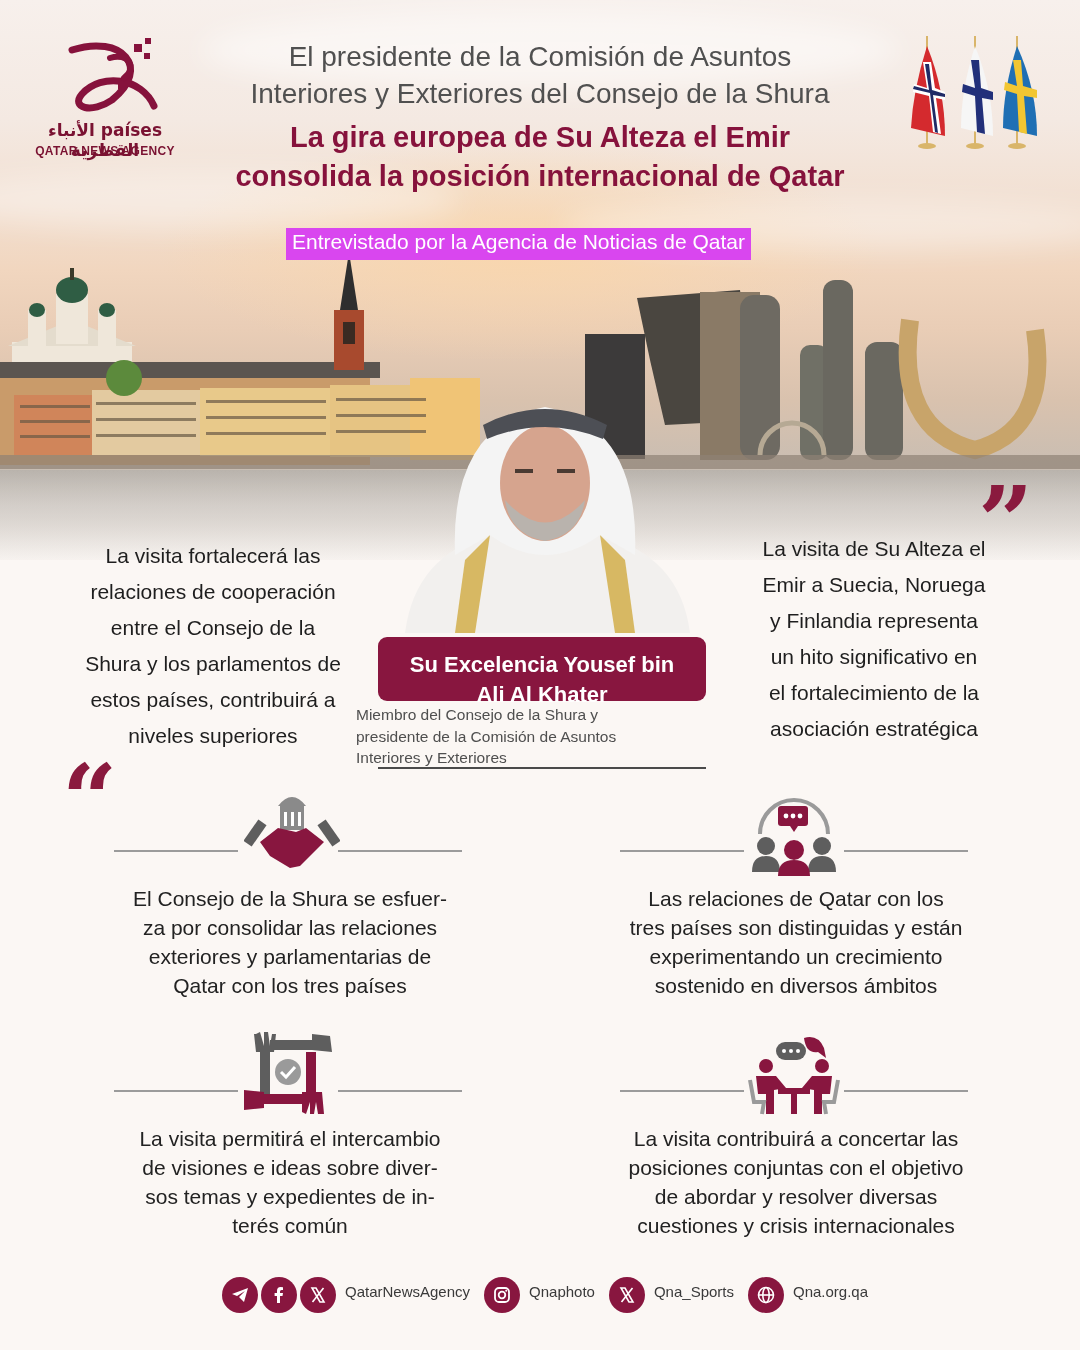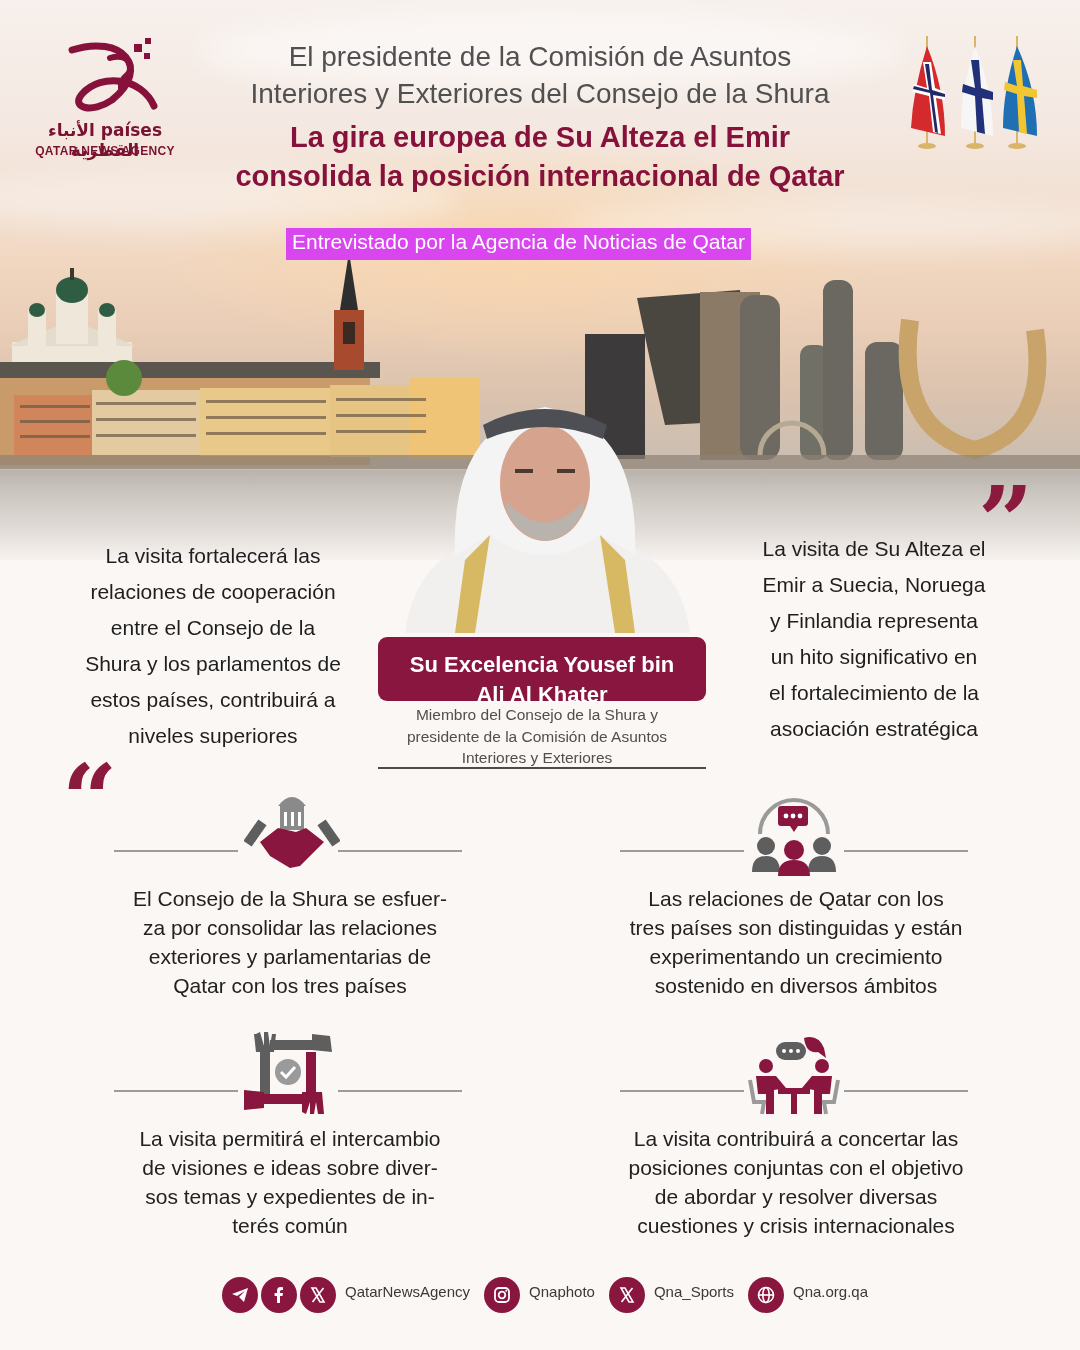--- a/index.html
+++ b/index.html
@@ -68,21 +68,21 @@
   
   .name-plate {
     position: absolute; left: 378px; top: 629px; width: 328px; height: 64px;
     background: #88163f; border-radius: 9px;
     color: #fff; text-align: center;
     font-family: "Liberation Sans", sans-serif; font-weight: bold; font-size: 22px; line-height: 30px;
     padding-top: 13px;
     margin-top: 8px;
   }
   .role {
-    position: absolute; left: 373px; top: 704px; width: 328px; text-align: center;
+    position: absolute; left: 356px; top: 704px; width: 328px; 
     font-family: "Liberation Sans", sans-serif; font-size: 15.5px; line-height: 21.5px; color: #4f4f4f;
   }
   .role-rule { position: absolute; left: 378px; top: 767px; width: 328px; height: 2px; background: #4a4a4a; }
 
   
   .quote-left {
     position: absolute; left: 60px; top: 538px; width: 306px; text-align: center;
     font-family: "Liberation Sans", sans-serif; font-size: 21px; line-height: 36px; color: #1e1e1e; font-weight: 500;
   }
   .quote-right {

